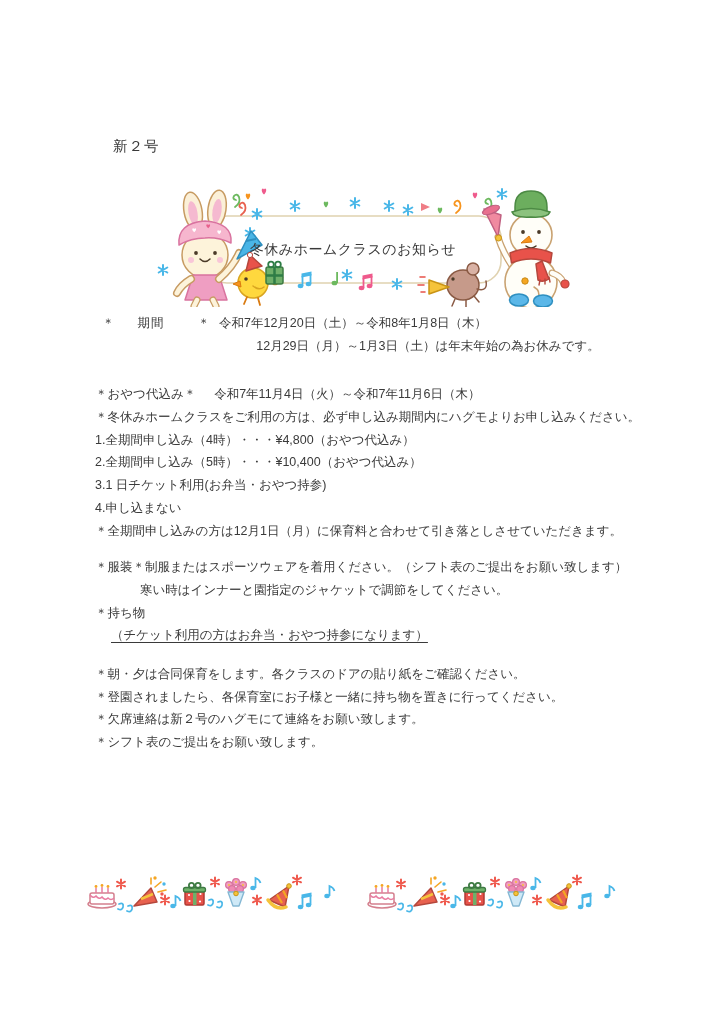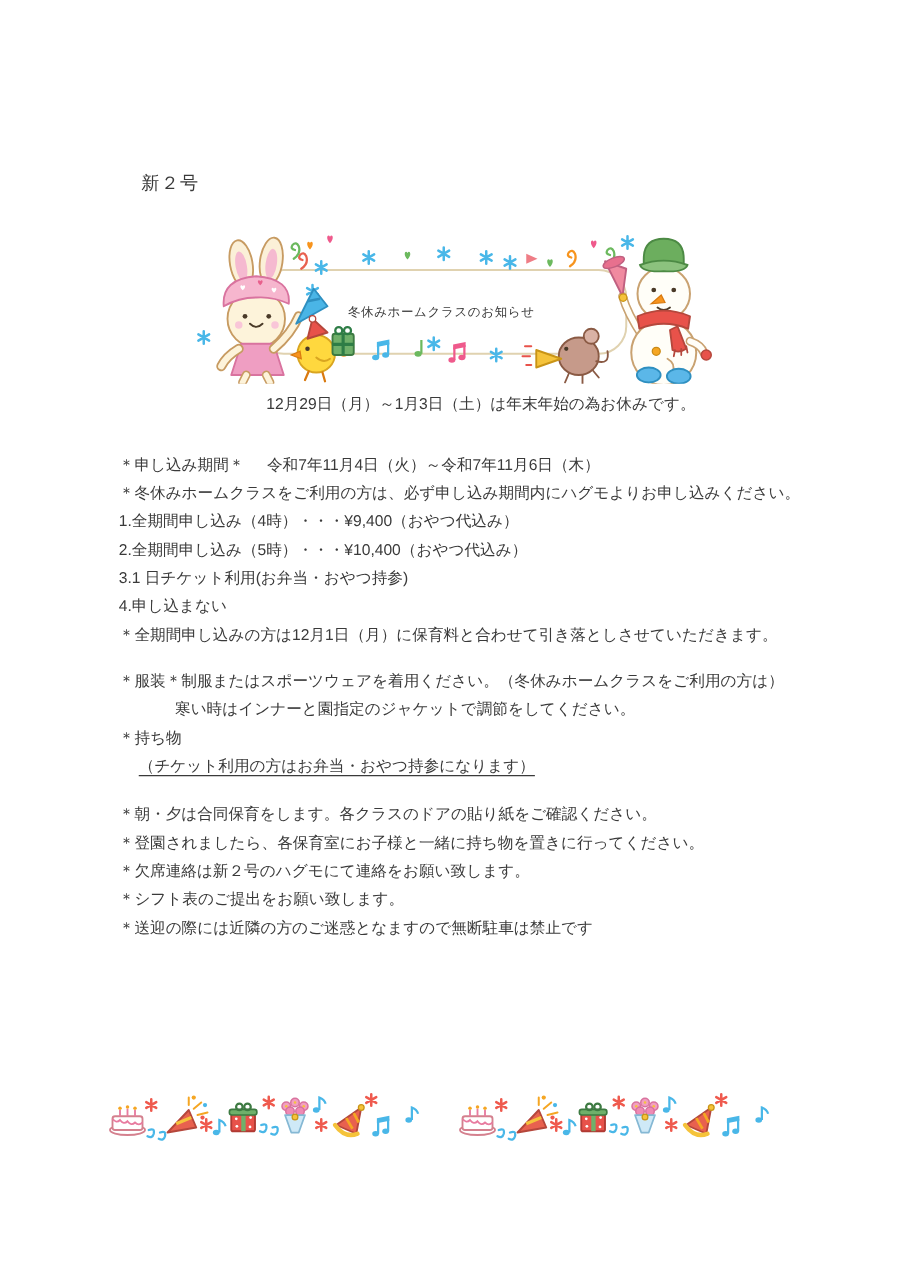--- a/index.html
+++ b/index.html
@@ -12,32 +12,32 @@
   }
   .doc-number{
     position:absolute;left:113px;top:137px;
     font-size:14.5px;letter-spacing:1px;
   }
   .banner{position:absolute;left:145px;top:185px;width:440px;height:122px;}
   .banner svg{position:absolute;left:0;top:0;}
   .banner-title{
     position:absolute;left:60px;top:36px;width:296px;height:58px;
     display:flex;align-items:center;justify-content:center;
-    font-size:10px;letter-spacing:.5px;color:#3a3a3a;white-space:nowrap;
+    font-size:14px;letter-spacing:.5px;color:#3a3a3a;white-space:nowrap;
   }
   .doc-body{
     position:absolute;left:95px;top:312px;width:548px;
     font-size:12.5px;line-height:22.7px;white-space:nowrap;
   }
   .line{height:22.7px;}
   .p-star1{margin-left:7px;}
   .p-label{margin-left:23px;letter-spacing:1px;}
   .p-star2{margin-left:33px;}
   .p-value{margin-left:9px;}
-  .period-note{margin-left:118px;}
+  .period-note{margin-left:118px;text-align:center;}
   .ap-value{margin-left:18px;}
   .sec-app-period{margin-top:26px;}
   .sec-application{}
   .sec-clothing{margin-top:14px;}
   .clothing-indent{margin-left:45px;}
   .underlined{text-decoration:underline;text-underline-offset:3px;text-decoration-thickness:1px;margin-left:16px;}
   .sec-notes{margin-top:16px;}
   .footer-border{position:absolute;left:85px;top:872px;}
 </style>
 </head>
@@ -189,54 +189,56 @@
         <ellipse cx="29" cy="115" rx="9.5" ry="6" fill="#5bb7e8" stroke="#2e8fc0" stroke-width="1.5"></ellipse>
         <ellipse cx="53" cy="116" rx="9.5" ry="6" fill="#5bb7e8" stroke="#2e8fc0" stroke-width="1.5"></ellipse>
       </g>
     </svg>
     <div class="banner-title">冬休みホームクラスのお知らせ</div>
   </div>
 
   <div class="doc-body">
 
     <div class="sec-period">
+      <div class="line">
+        <span class="p-star1">＊</span><span class="p-label">期間</span><span class="p-star2">＊</span><span class="p-value">令和7年12月20日（土）～令和8年1月8日（木）</span>
+      </div>
       <div class="line period-note">12月29日（月）～1月3日（土）は年末年始の為お休みです。</div>
     </div>
 
     <div class="sec-app-period">
       <div class="line">
-        <span>＊申し込み期間＊</span><span class="ap-value">令和7年11月4日（火）～令和7年11月6日（木）</span>
+        <span>＊おやつ代込み＊</span><span class="ap-value">令和7年11月4日（火）～令和7年11月6日（木）</span>
       </div>
     </div>
 
     <div class="sec-application">
       <div class="line">＊冬休みホームクラスをご利用の方は、必ず申し込み期間内にハグモよりお申し込みください。</div>
-      <div class="line">1.全期間申し込み（4時）・・・¥9,400（おやつ代込み）</div>
+      <div class="line">1.全期間申し込み（4時）・・・¥4,800（おやつ代込み）</div>
       <div class="line">2.全期間申し込み（5時）・・・¥10,400（おやつ代込み）</div>
       <div class="line">3.1 日チケット利用(お弁当・おやつ持参)</div>
       <div class="line">4.申し込まない</div>
       <div class="line">＊全期間申し込みの方は12月1日（月）に保育料と合わせて引き落としさせていただきます。</div>
     </div>
 
     <div class="sec-clothing">
-      <div class="line">＊服装＊制服またはスポーツウェアを着用ください。（冬休みホームクラスをご利用の方は）</div>
+      <div class="line">＊服装＊制服またはスポーツウェアを着用ください。（シフト表のご提出をお願い致します）</div>
       <div class="line clothing-indent">寒い時はインナーと園指定のジャケットで調節をしてください。</div>
     </div>
 
     <div class="sec-belongings">
       <div class="line">＊持ち物</div>
       <div class="line"><span class="underlined">（チケット利用の方はお弁当・おやつ持参になります）</span></div>
     </div>
 
     <div class="sec-notes">
       <div class="line">＊朝・夕は合同保育をします。各クラスのドアの貼り紙をご確認ください。</div>
       <div class="line">＊登園されましたら、各保育室にお子様と一緒に持ち物を置きに行ってください。</div>
       <div class="line">＊欠席連絡は新２号のハグモにて連絡をお願い致します。</div>
       <div class="line">＊シフト表のご提出をお願い致します。</div>
-      <div class="line">＊送迎の際には近隣の方のご迷惑となますので無断駐車は禁止です</div>
     </div>
   </div>
 
   <svg class="footer-border" width="560" height="54" viewBox="0 0 560 54">
     <defs>
       <g id="fast">
           <path d="M0,-4.6 V4.6 M-4,-2.3 L4,2.3 M4,-2.3 L-4,2.3" stroke="#ef5a4e" stroke-width="2" stroke-linecap="round" fill="none"></path>
         </g>
       <g id="fnote">
           <ellipse cx="2" cy="10" rx="2.7" ry="2.2" fill="#49b7e8"></ellipse>

